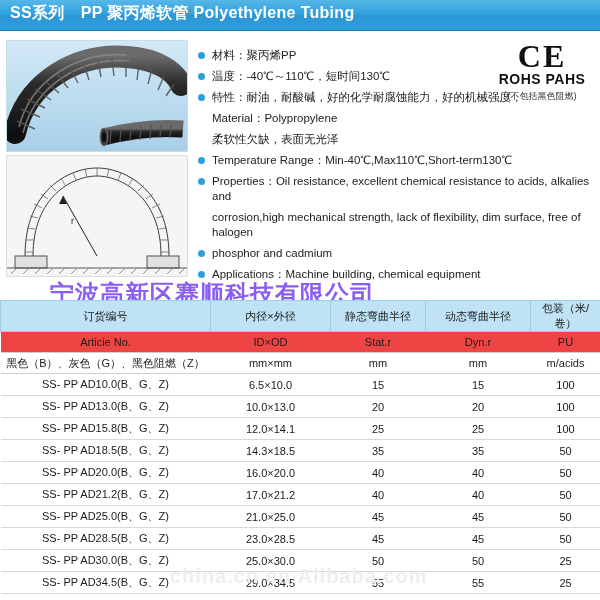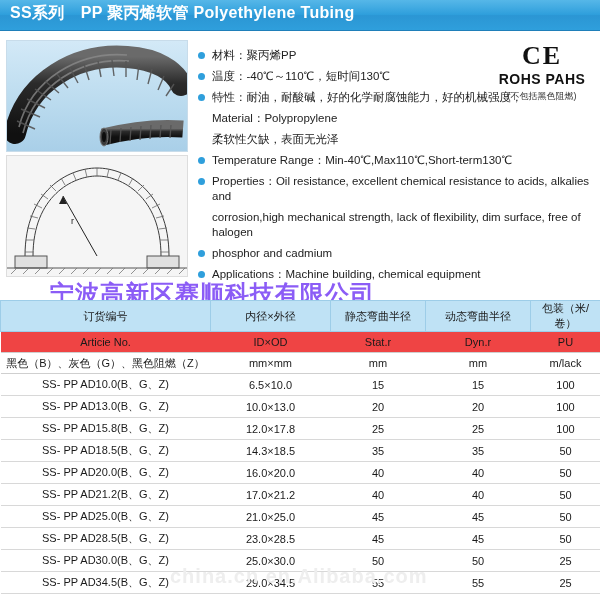--- a/index.html
+++ b/index.html
@@ -96,21 +96,21 @@
   
   .cert-block {
     position: absolute;
     right: 2px;
     top: 42px;
     width: 112px;
     text-align: center;
     color: #111111;
   }
   .ce-mark {
-    font-size: 26px;
+    font-size: 32px;
     font-weight: bold;
     letter-spacing: 2px;
     line-height: 28px;
     font-family: "Liberation Serif", serif;
   }
   .rohs-line {
     font-size: 14px;
     font-weight: bold;
     letter-spacing: 0.5px;
     margin-top: 1px;
@@ -399,40 +399,40 @@
           <td>ID×OD</td>
           <td>Stat.r</td>
           <td>Dyn.r</td>
           <td>PU</td>
         </tr>
         <tr class="thead-units">
           <td>黑色（B）、灰色（G）、黑色阻燃（Z）</td>
           <td>mm×mm</td>
           <td>mm</td>
           <td>mm</td>
-          <td>m/lack</td>
+          <td>m/acids</td>
         </tr>
 
         <tr class="data-row">
           <td class="col-name">SS- PP  AD10.0(B、G、Z)</td>
           <td>6.5×10.0</td>
           <td>15</td>
           <td>15</td>
           <td>100</td>
         </tr>
         <tr class="data-row">
           <td class="col-name">SS- PP  AD13.0(B、G、Z)</td>
           <td>10.0×13.0</td>
           <td>20</td>
           <td>20</td>
           <td>100</td>
         </tr>
         <tr class="data-row">
           <td class="col-name">SS- PP  AD15.8(B、G、Z)</td>
-          <td>12.0×17.8</td>
+          <td>12.0×14.1</td>
           <td>25</td>
           <td>25</td>
           <td>100</td>
         </tr>
         <tr class="data-row">
           <td class="col-name">SS- PP  AD18.5(B、G、Z)</td>
           <td>14.3×18.5</td>
           <td>35</td>
           <td>35</td>
           <td>50</td>

